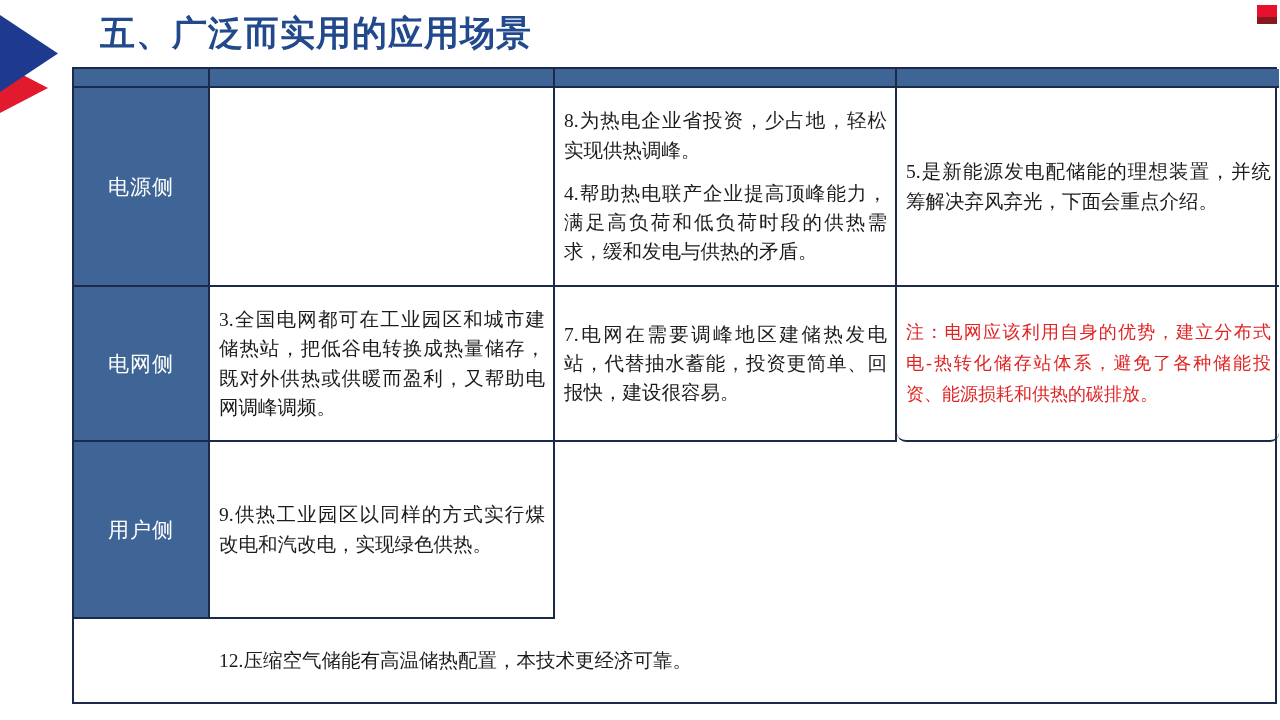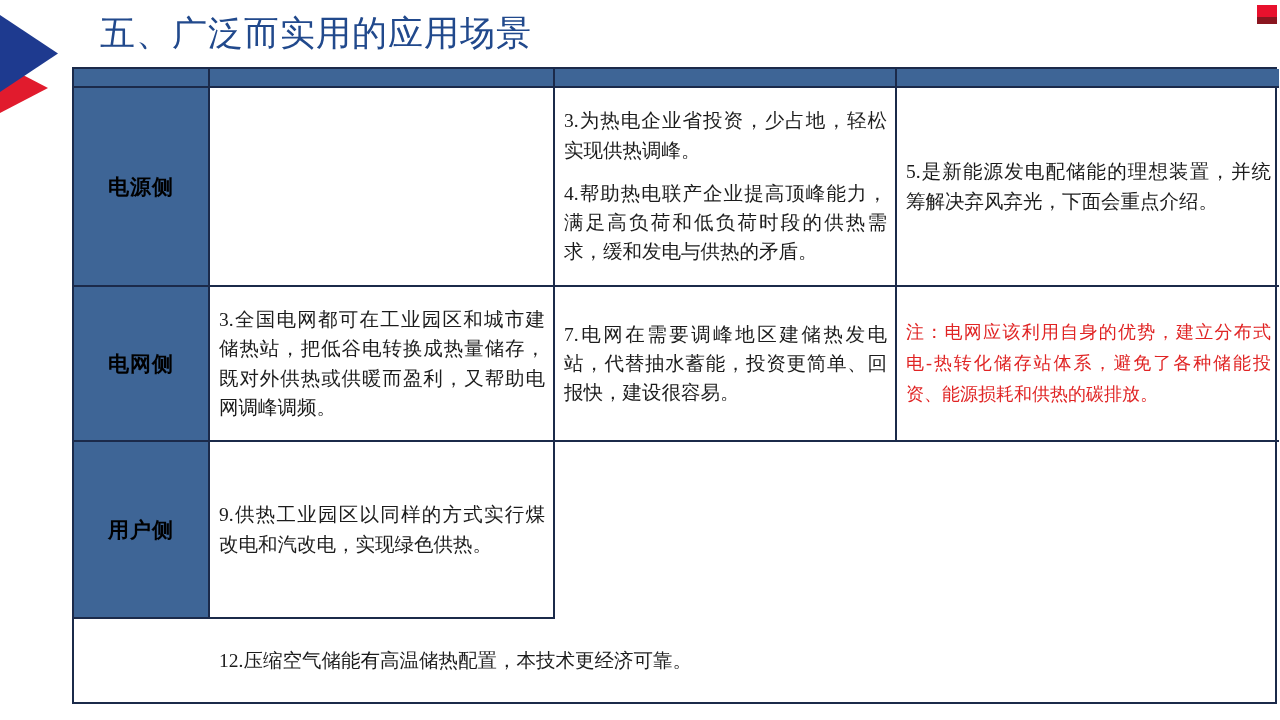--- a/index.html
+++ b/index.html
@@ -28,21 +28,21 @@
   }
   .logo .tri-blue{
     position:absolute;left:0;top:15px;width:58px;height:77px;
     background:var(--logo-blue);
     clip-path:polygon(0 0,100% 50%,0 100%);
     z-index:2;
   }
   
   .title{
     position:absolute;left:100px;top:10px;
-    font-size:35px;font-weight:normal;color:var(--title-blue);
+    font-size:35px;font-weight:bold;color:var(--title-blue);
     letter-spacing:1px;white-space:nowrap;
   }
   
   .corner-badge{
     position:absolute;top:5px;right:3px;width:20px;height:19px;
     background:linear-gradient(var(--badge-red) 64%,var(--badge-red-dark) 64%);
   }
   
   .app-table{
     position:absolute;left:72px;top:67px;width:1205px;
@@ -58,32 +58,32 @@
     border-bottom:2px solid var(--table-border);
     box-sizing:border-box;
     min-width:0;min-height:0;
   }
   .app-table > div.last-col{border-right:none;padding-left:9px;}
   .app-table > div.last-row{border-bottom:none;}
   .hcell{background:var(--steel-blue);}
   .label-cell{
     background:var(--steel-blue);
     display:flex;align-items:center;justify-content:center;
-    color:#000000;font-size:21px;font-weight:bold;letter-spacing:1px;
+    color:#ffffff;font-size:21px;font-weight:normal;letter-spacing:1px;
   }
   .cell{
     display:flex;flex-direction:column;justify-content:center;
     padding:4px 8px 4px 9px;
     font-size:19.5px;line-height:1.5;color:var(--body-text);
     text-align:justify;
   }
   .cell p{margin:7px 0;}
   .cell.note{
     color:var(--note-red);
-    font-size:18px;line-height:1.72;
+    font-size:18px;line-height:1.72;border-radius:9px;
   }
   .cell.merged{grid-column:2 / 5;}
 </style>
 </head>
 <body>
 
 <div class="logo">
   <div class="tri-red"></div>
   <div class="tri-blue"></div>
 </div>
@@ -96,21 +96,21 @@
 
   <div class="hcell"></div>
   <div class="hcell"></div>
   <div class="hcell"></div>
   <div class="hcell last-col"></div>
 
   <div class="label-cell">电源侧</div>
   <div class="cell">
   </div>
   <div class="cell">
-    <p>3.为热电企业省投资，少占地，轻松实现供热调峰。</p>
+    <p>8.为热电企业省投资，少占地，轻松实现供热调峰。</p>
     <p>4.帮助热电联产企业提高顶峰能力，满足高负荷和低负荷时段的供热需求，缓和发电与供热的矛盾。</p>
   </div>
   <div class="cell last-col">
     <p>5.是新能源发电配储能的理想装置，并统筹解决弃风弃光，下面会重点介绍。</p>
   </div>
 
   <div class="label-cell">电网侧</div>
   <div class="cell">
     <p>3.全国电网都可在工业园区和城市建储热站，把低谷电转换成热量储存，既对外供热或供暖而盈利，又帮助电网调峰调频。</p>
   </div>

